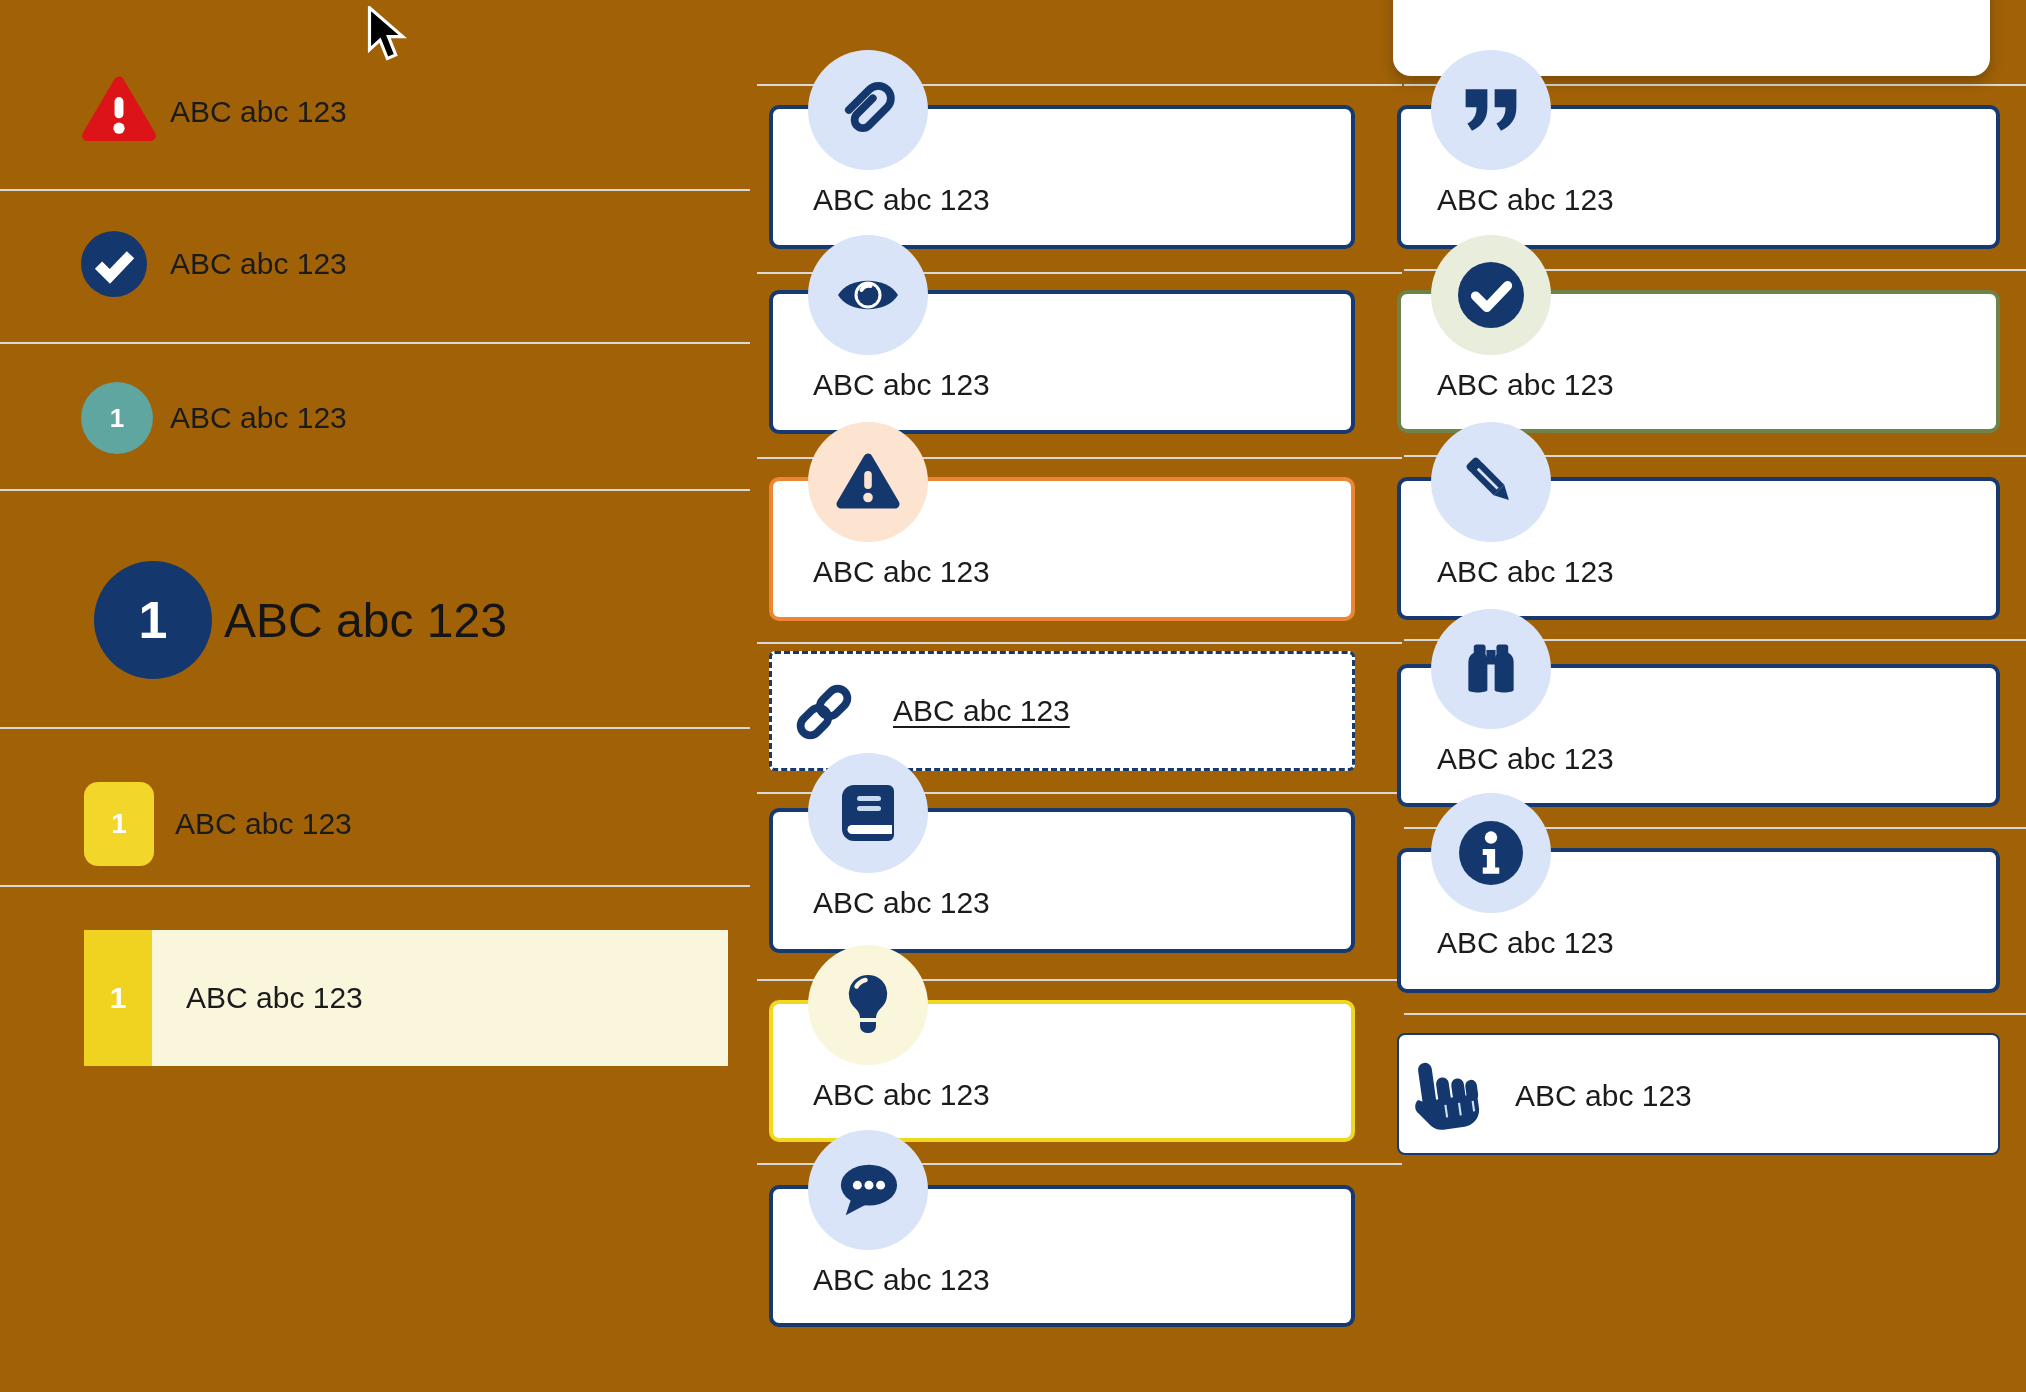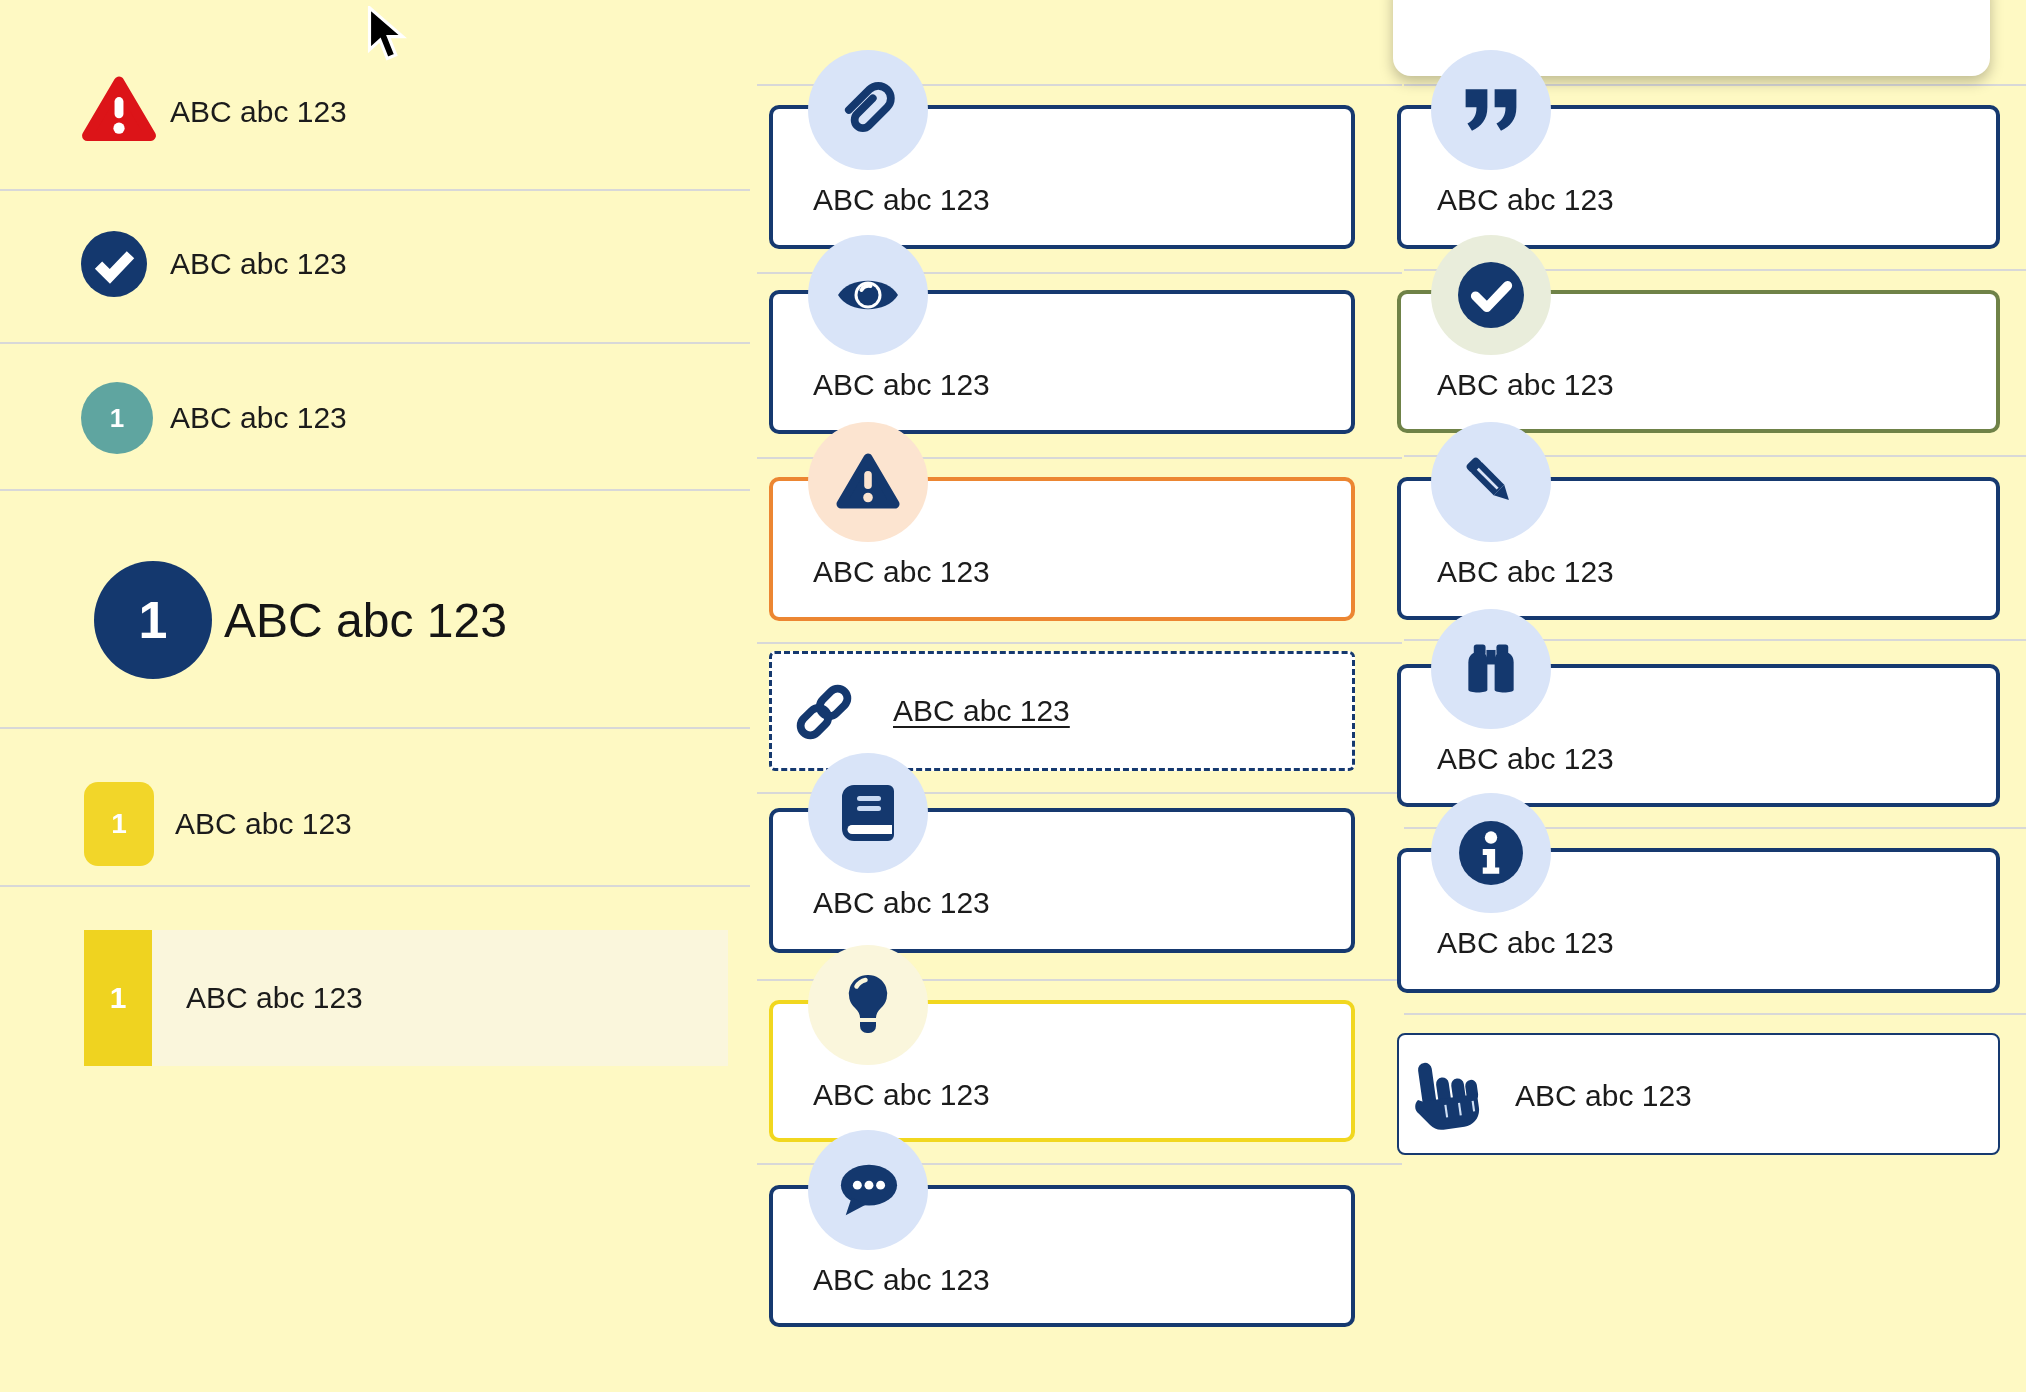--- a/index.html
+++ b/index.html
@@ -1,16 +1,16 @@
 <!DOCTYPE html>
 <html><head>
 <meta charset="utf-8">
 <style>
   html,body{margin:0;padding:0;background:#fff;}
-  #screen{position:relative;width:2026px;height:1392px;background:#fef9c3;overflow:hidden;
+  #screen{position:relative;width:2026px;height:1392px;background:#a16207;overflow:hidden;
           font-family:"Liberation Sans","DejaVu Sans",sans-serif;color:#1b1b1b;}
   .divider{position:absolute;height:2px;background:#d8d8d8;z-index:0;}
   .label{position:absolute;font-size:30px;line-height:38px;white-space:nowrap;color:#1b1b1b;z-index:4;}
   .heading-label{position:absolute;font-size:48px;line-height:58px;font-weight:500;white-space:nowrap;color:#151515;z-index:4;}
   .badge{position:absolute;display:flex;align-items:center;justify-content:center;
          color:#fff;font-weight:700;z-index:3;}
   .callout{position:absolute;background:#fff;border:4px solid #16396f;border-radius:10px;z-index:2;box-sizing:border-box;}
   .callout.orange{border-color:#ec8632;}
   .callout.yellow{border-color:#f1d71f;}
   .callout.olive{border-color:#6f8247;}

